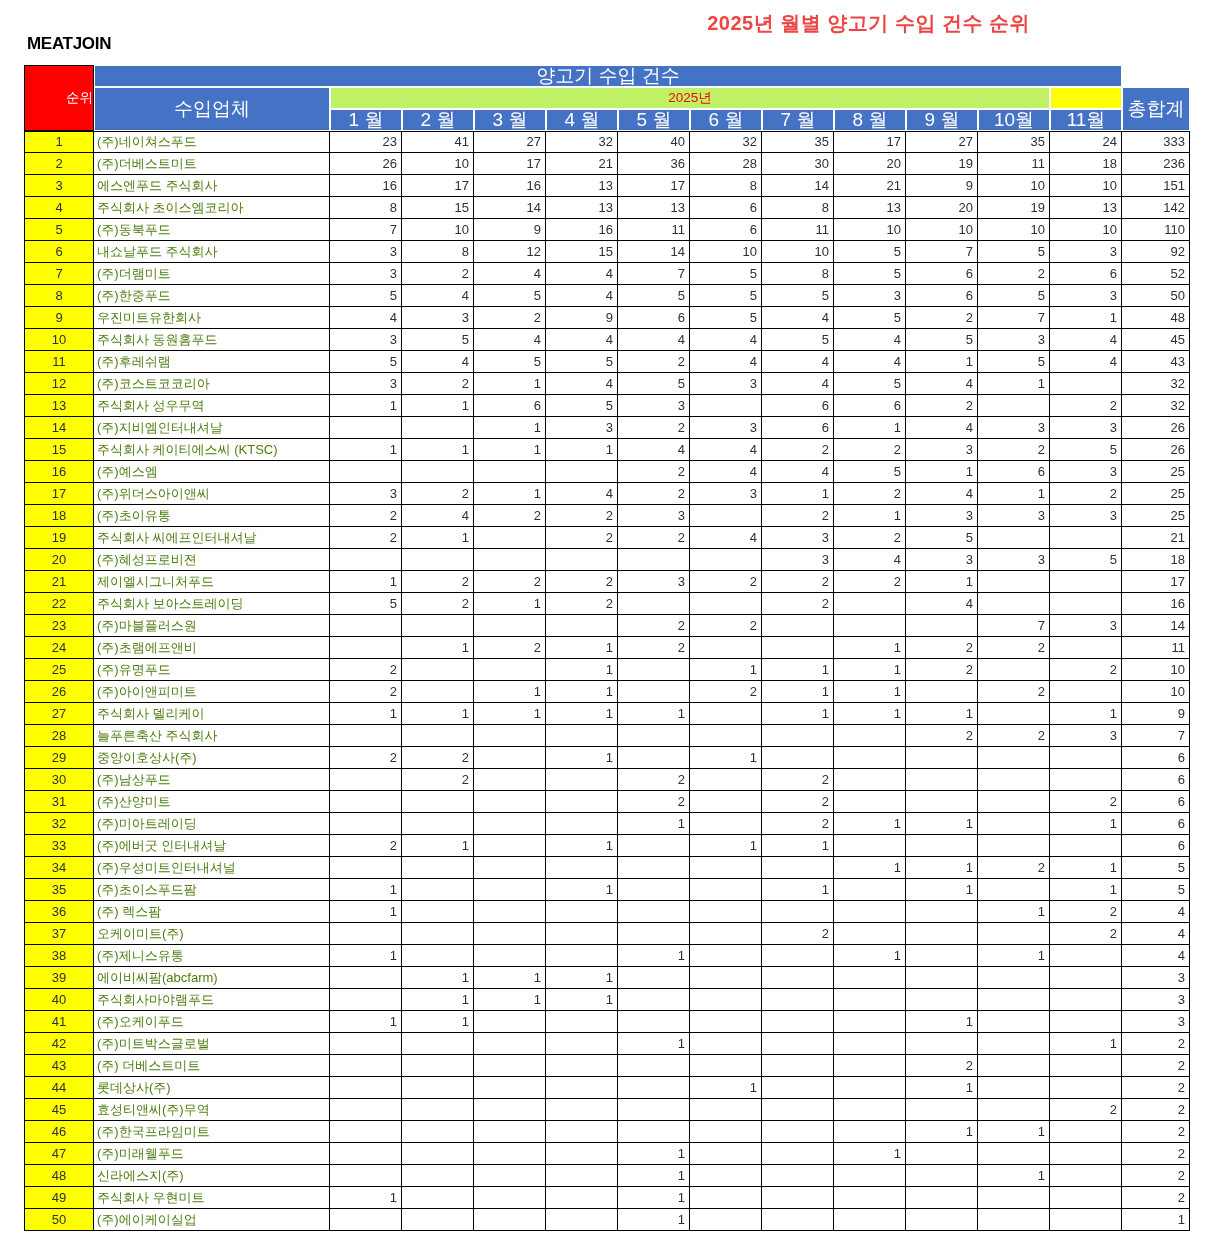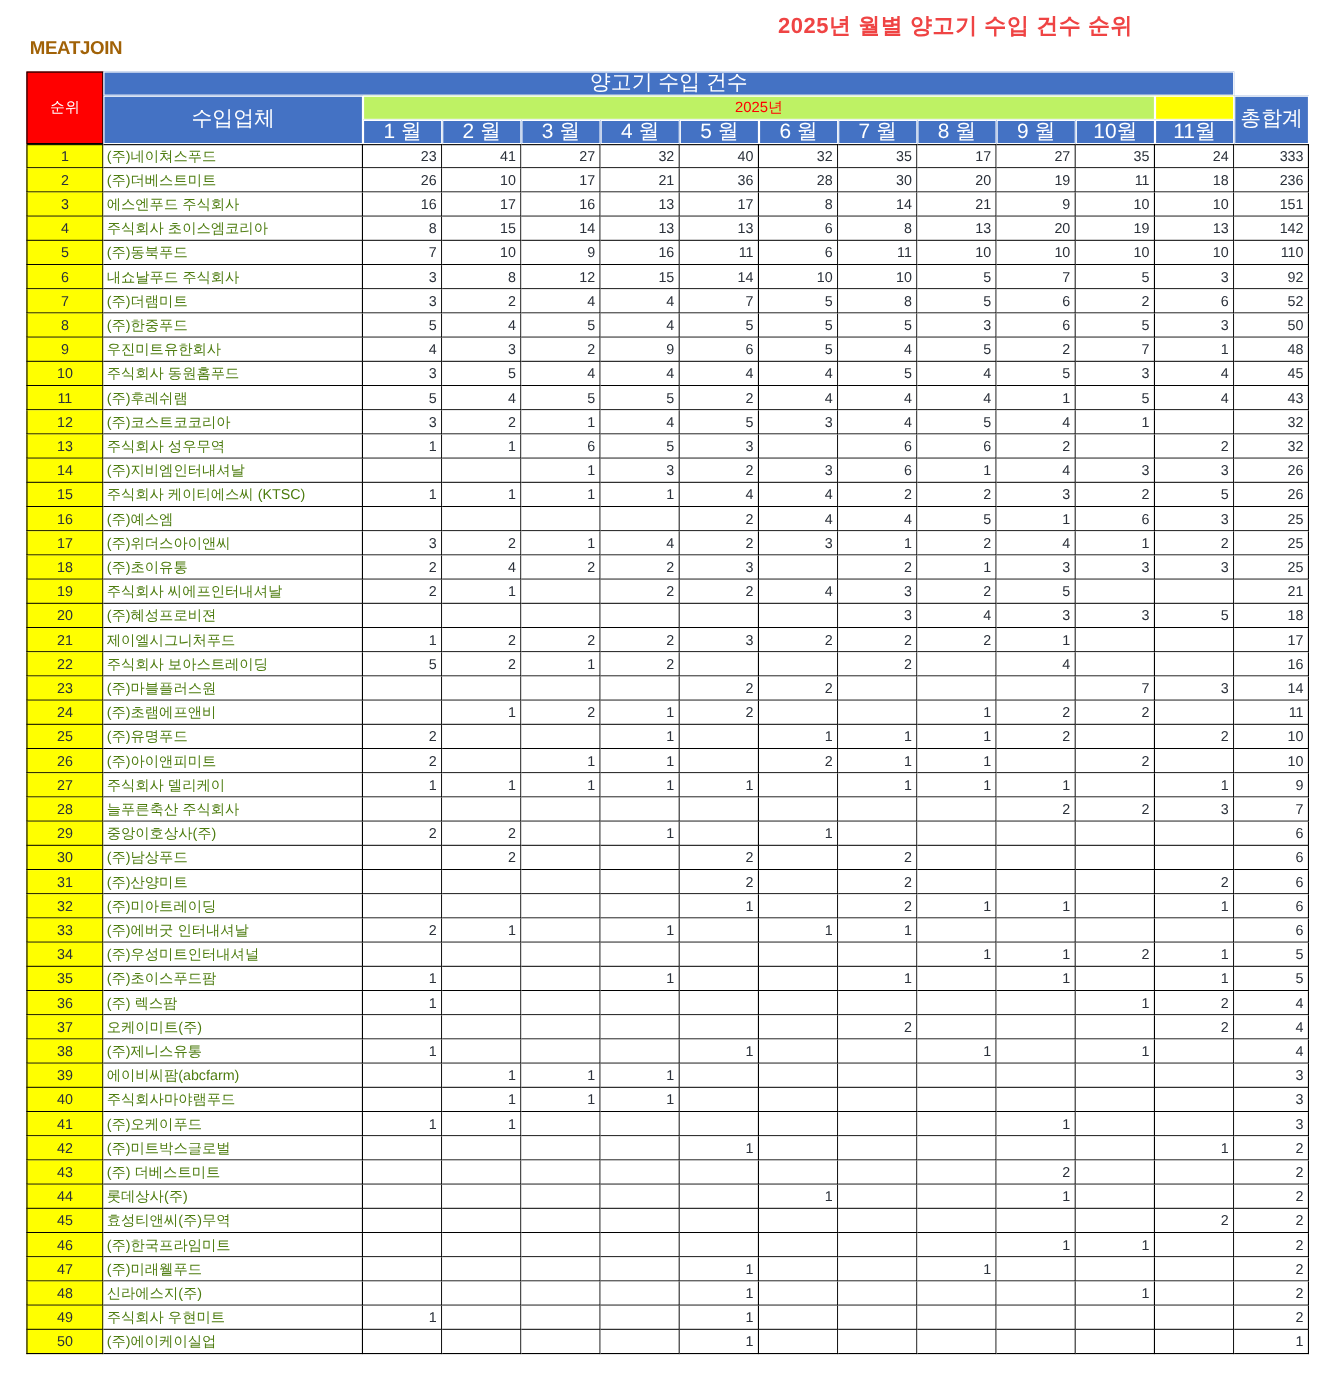--- a/index.html
+++ b/index.html
@@ -8,35 +8,35 @@
     font-family:"Liberation Sans","DejaVu Sans",sans-serif;
     -webkit-font-smoothing:antialiased;
   }
   .title{
     position:absolute;top:10px;left:24px;width:1006px;
     text-align:right;font-size:20px;font-weight:bold;color:#ef4444;
     letter-spacing:0.5px;
   }
   .logo{
     position:absolute;top:34px;left:27px;
-    font-size:17px;font-weight:bold;color:#a16207;letter-spacing:-0.3px;
+    font-size:17px;font-weight:bold;color:#000000;letter-spacing:-0.3px;
   }
   table.report{
     position:absolute;left:24px;top:65px;
     border-spacing:0;table-layout:fixed;
   }
   th,td{
     box-sizing:border-box;overflow:hidden;white-space:nowrap;
     height:22px;padding:0;line-height:20px;vertical-align:middle;
   }
   
   .hd{background:#4472C4;color:#ffffff;border:1px solid #ffffff;
       font-weight:normal;font-size:19px;text-align:center;}
   .hd-rank{background:#FF0000;color:#ffffff;border:1px solid #000000;
-      font-weight:normal;font-size:13.5px;text-align:center;}
+      font-weight:normal;font-size:13.5px;text-align:right;}
   .hd-year{background:#bef264;color:#FF0000;border:1px solid #ffffff;
       font-weight:normal;font-size:13.5px;text-align:center;}
   .hd-year-spacer{background:#FFFF00;border:1px solid #ffffff;}
   
   tbody td{
     border-right:1px solid #000;border-bottom:1px solid #000;
     font-size:13px;color:#2b313a;background:#fff;
   }
   tbody td:first-child{border-left:1px solid #000;}
   tbody tr:first-child td{border-top:1px solid #000;}

